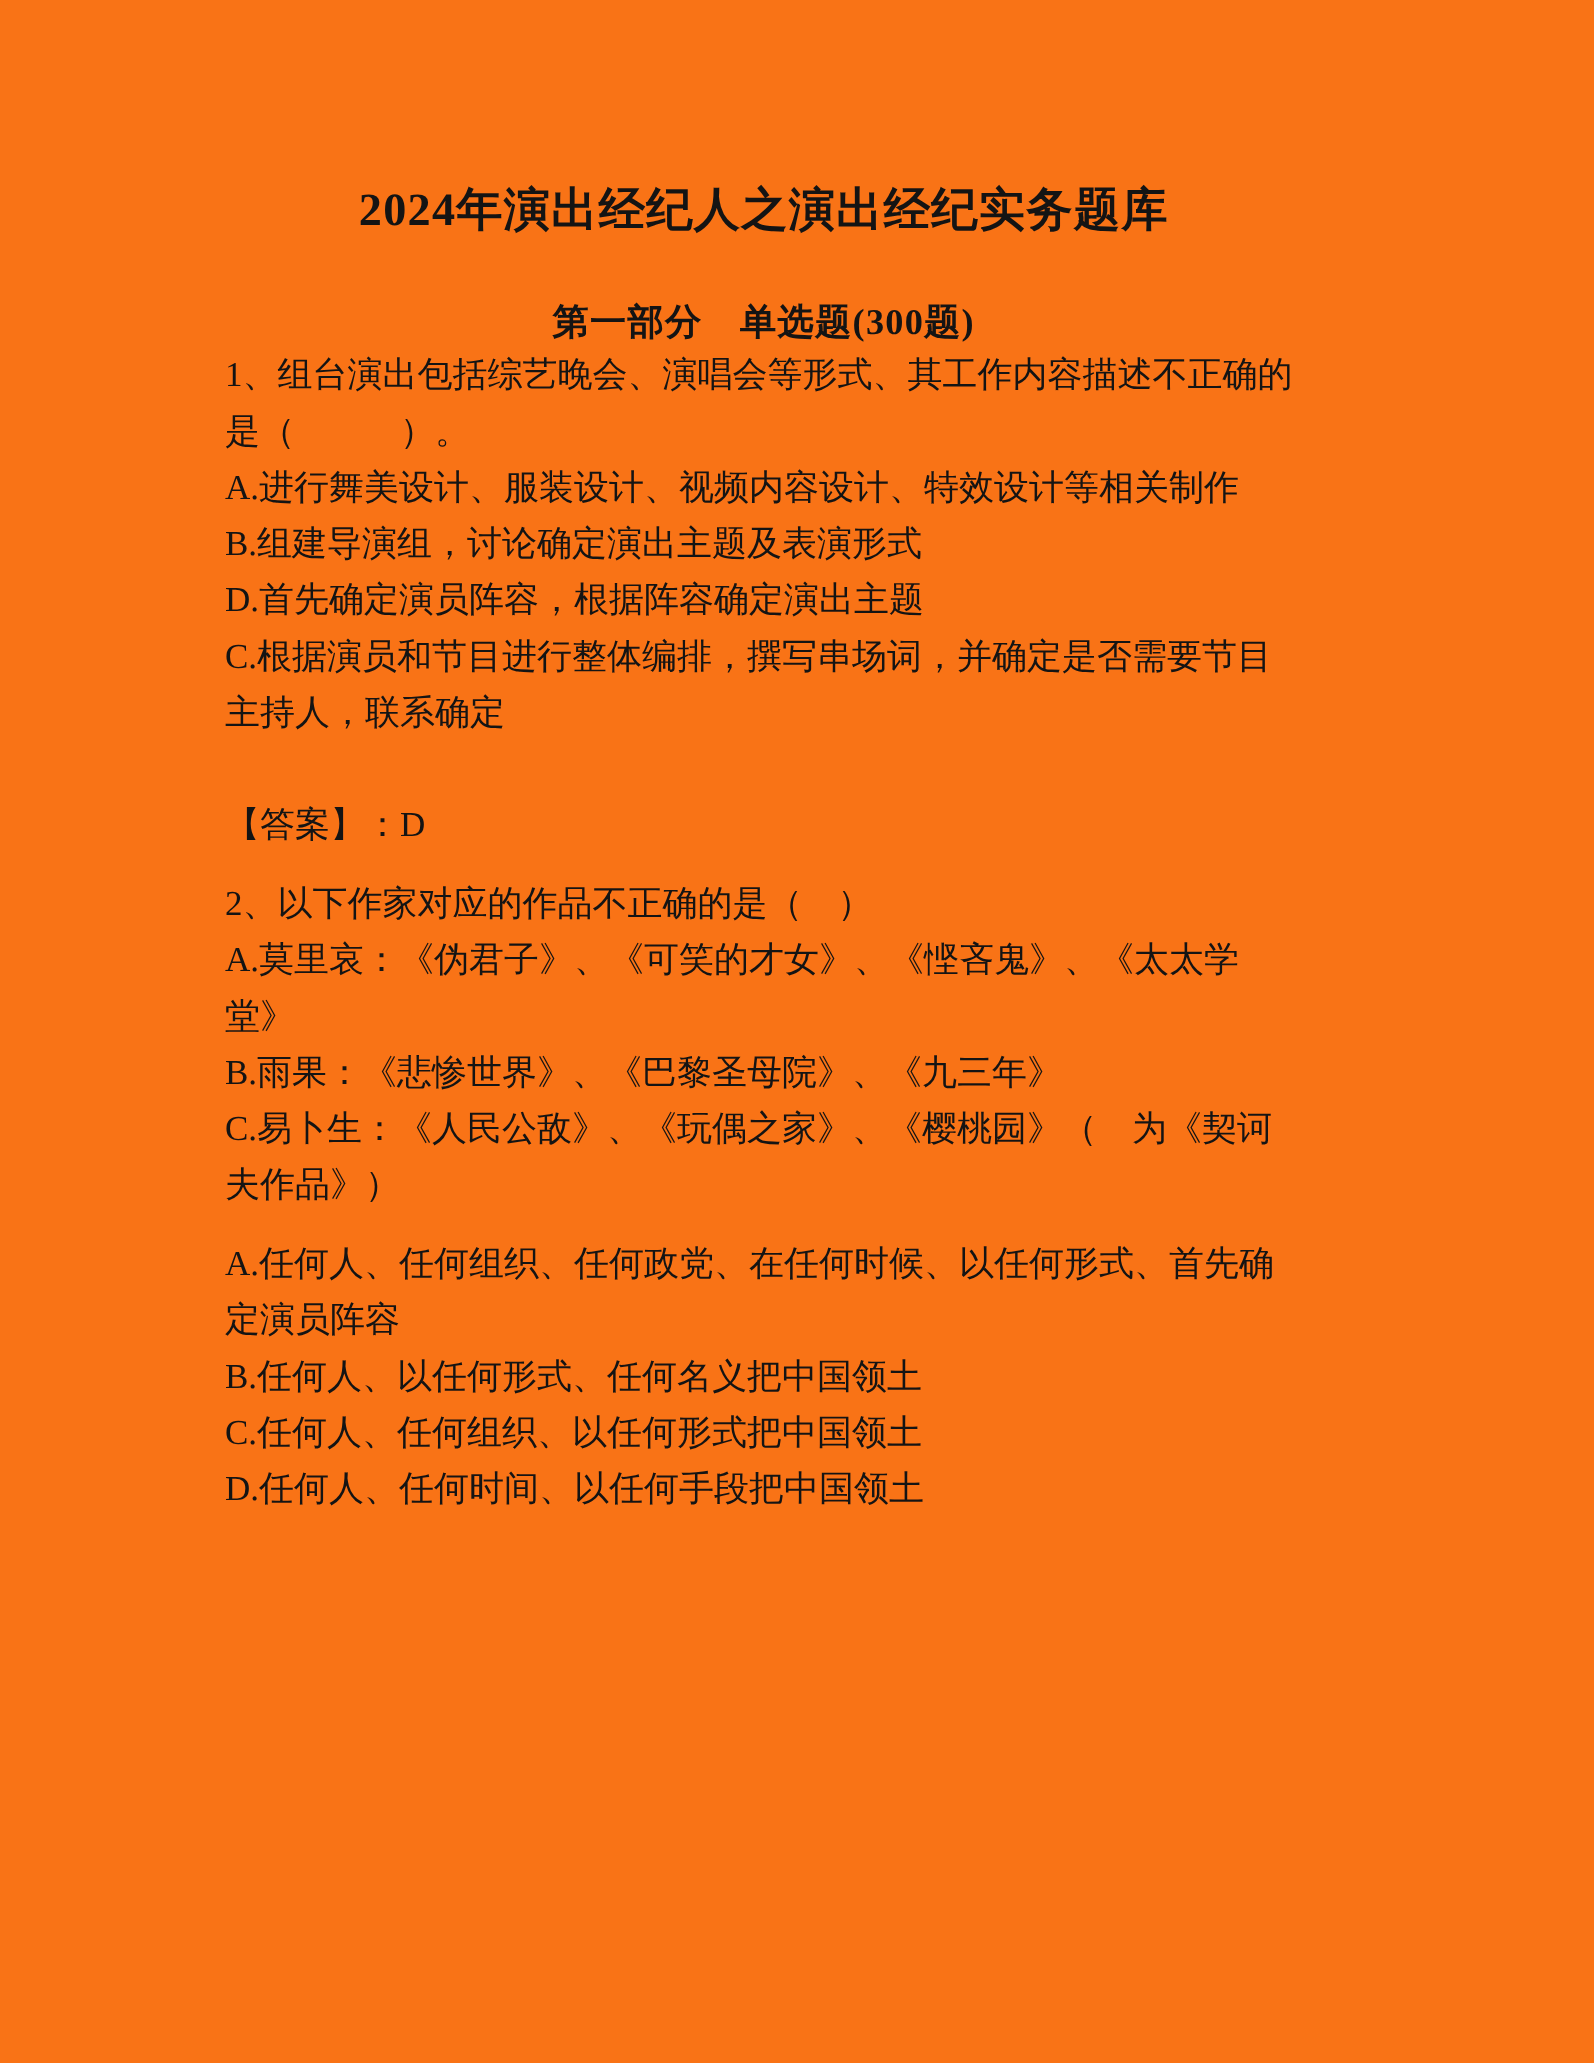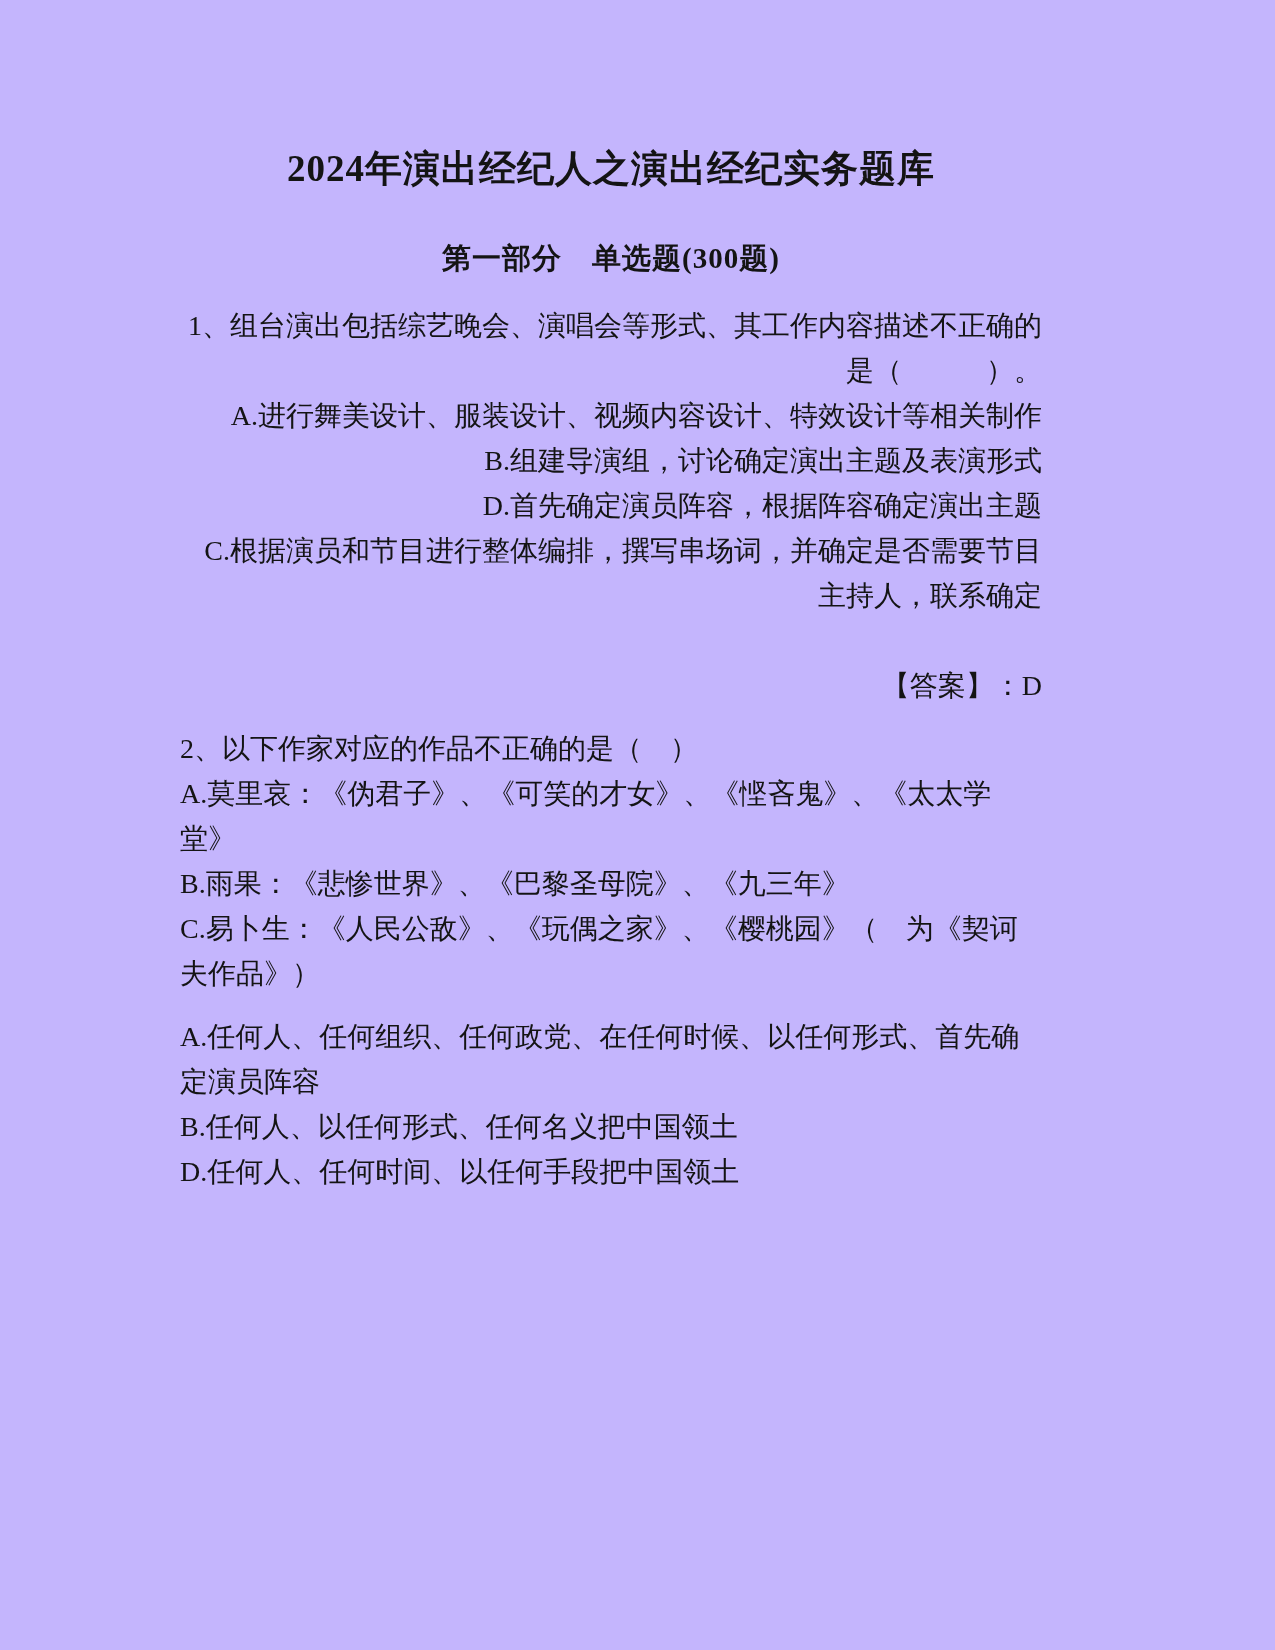--- a/index.html
+++ b/index.html
@@ -5,21 +5,21 @@
   html, body {
     margin: 0;
     padding: 0;
     background: #ffffff;
   }
   .page {
     position: relative;
     width: 1275px;
     height: 1650px;
     margin: 0 auto;
-    background: #c4b5fd;
+    background: #f97316;
     color: #141414;
     box-sizing: border-box;
     padding: 146px 233px 0 180px;
     font-family: "Liberation Serif", "DejaVu Serif", serif;
     overflow: hidden;
   }
   .doc-title {
     margin: 0;
     font-size: 37px;
     line-height: 46px;
@@ -33,22 +33,20 @@
     font-size: 29px;
     line-height: 40px;
     font-weight: 700;
     text-align: center;
     letter-spacing: 1px;
   }
   .question-block {
     margin: 0;
   }
   .question-block.first {
-    margin-top: 25px;
-    text-align: right;
   }
   .question-block.following {
     margin-top: 18px;
   }
   .question-block p {
     margin: 0;
     font-size: 28px;
     line-height: 45px;
     font-weight: 400;
     word-break: break-all;
@@ -79,16 +77,17 @@
   <div class="question-block following">
     <p>2、以下作家对应的作品不正确的是（　）</p>
     <p>A.莫里哀：《伪君子》、《可笑的才女》、《悭吝鬼》、《太太学堂》</p>
     <p>B.雨果：《悲惨世界》、《巴黎圣母院》、《九三年》</p>
     <p>C.易卜生：《人民公敌》、《玩偶之家》、《樱桃园》（　为《契诃夫作品》）</p>
   </div>
 
   <div class="question-block following">
     <p>A.任何人、任何组织、任何政党、在任何时候、以任何形式、首先确定演员阵容</p>
     <p>B.任何人、以任何形式、任何名义把中国领土</p>
+    <p>C.任何人、任何组织、以任何形式把中国领土</p>
     <p>D.任何人、任何时间、以任何手段把中国领土</p>
   </div>
 
 </div>
 
 </body></html>

